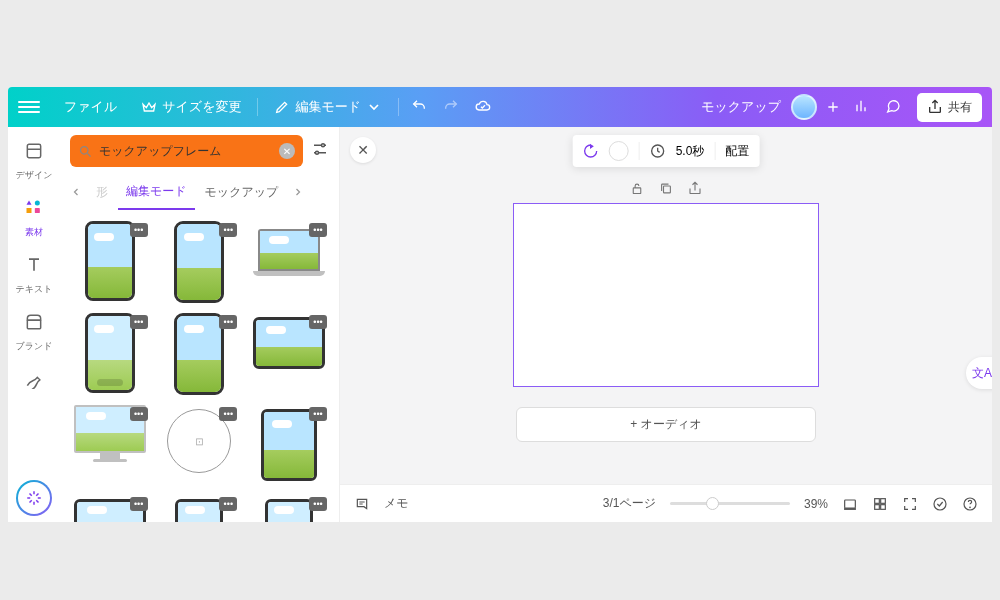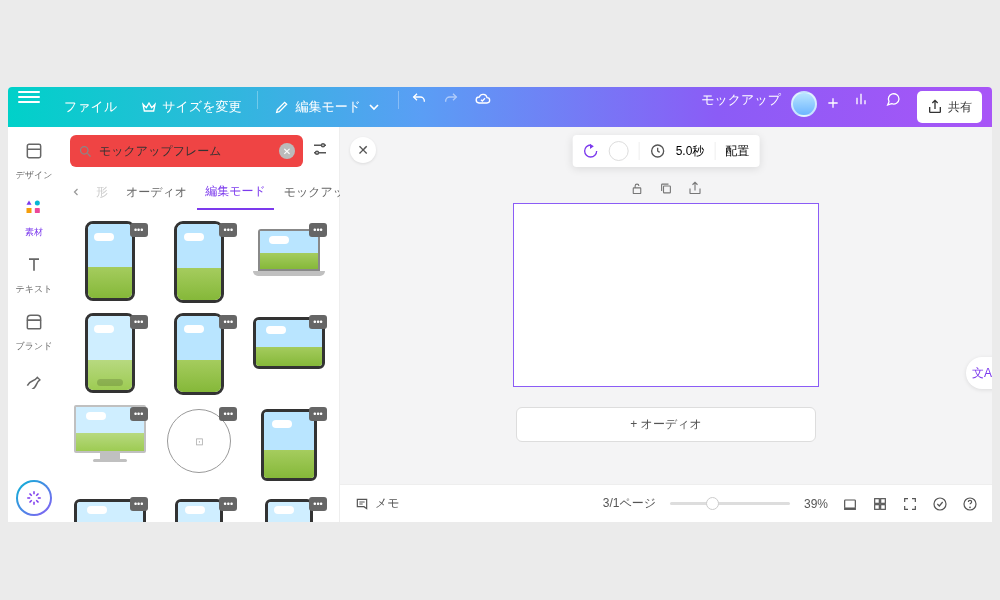--- a/index.html
+++ b/index.html
@@ -1,38 +1,38 @@
 <!DOCTYPE html>
 <html><head>
 <meta charset="utf-8">
 <style>
 * { margin:0; padding:0; box-sizing:border-box; font-family:-apple-system,BlinkMacSystemFont,"Segoe UI",sans-serif; }
 body { background:#ebebeb; width:1000px; height:600px; overflow:hidden; position:relative; }
 .app { position:absolute; top:87px; left:8px; right:8px; bottom:78px; background:#fff; border-radius:4px 4px 0 0; overflow:hidden; display:flex; flex-direction:column; }
-.topbar { height:40px; background:linear-gradient(90deg,#00d1c9 0%,#26bdd8 18%,#5a9ef5 42%,#8b5cf6 72%,#a855f7 100%); display:flex; padding:4px 10px; color:#fff; font-size:13px; }
+.topbar { height:40px; background:linear-gradient(90deg,#00d1c9 0%,#26bdd8 18%,#5a9ef5 42%,#8b5cf6 72%,#a855f7 100%); display:flex; align-items:center; padding:4px 10px; color:#fff; font-size:13px; }
 .topbar .hb { width:22px; display:flex; flex-direction:column; gap:3px; cursor:pointer; margin-right:12px; }
 .topbar .hb span { height:2px; background:#fff; border-radius:1px; }
 .topbar .tb-item { padding:0 12px; cursor:pointer; display:flex; align-items:center; gap:5px; font-weight:500; }
 .topbar .sep { width:1px; height:18px; background:rgba(255,255,255,.3); margin:0 4px; }
 .topbar svg { width:16px; height:16px; }
 .topbar .spacer { flex:1; }
 .topbar .title { margin-right:10px; font-weight:500; }
 .avatar { width:26px; height:26px; border-radius:50%; background:linear-gradient(180deg,#b9e5ff,#6db5ff); border:2px solid rgba(255,255,255,.6); margin-right:4px; }
 .plus-btn { width:24px; height:24px; border-radius:50%; display:flex; align-items:center; justify-content:center; cursor:pointer; }
 .share-btn { background:#fff; color:#333; padding:6px 10px; border-radius:5px; display:flex; align-items:center; gap:5px; font-size:12px; cursor:pointer; margin-left:8px; font-weight:500; }
 .ic-btn { padding:0 8px; cursor:pointer; }
 .body { flex:1; display:flex; overflow:hidden; }
 .iconrail { width:52px; background:#fff; display:flex; flex-direction:column; align-items:center; padding-top:8px; gap:4px; }
 .ir-item { width:48px; padding:6px 0; display:flex; flex-direction:column; align-items:center; gap:8px; cursor:pointer; font-size:9px; color:#666; border-radius:6px; }
 .ir-item.active { color:#7c3aed; }
 .ir-item svg { width:20px; height:20px; }
 .magic { width:36px; height:36px; border-radius:50%; background:#fff; border:2px solid transparent; background-image:linear-gradient(#fff,#fff),linear-gradient(135deg,#06b6d4,#8b5cf6); background-origin:border-box; background-clip:padding-box,border-box; display:flex; align-items:center; justify-content:center; margin-top:auto; margin-bottom:6px; cursor:pointer; }
 .sidepanel { width:280px; background:#fff; display:flex; flex-direction:column; border-right:1px solid #eee; }
 .search-row { display:flex; align-items:center; padding:8px 10px; gap:8px; }
-.search { flex:1; background:#ef4444; border-radius:6px; height:32px; display:flex; align-items:center; padding:0 8px; gap:6px;justify-content:center; }
+.search { flex:1; background:#f97316; border-radius:6px; height:32px; display:flex; align-items:center; padding:0 8px; gap:6px;justify-content:center; }
 .search input { flex:1; border:0; background:transparent; font-size:12px; outline:0; color:#333; }
 .clear { width:16px; height:16px; border-radius:50%; background:#bbb; color:#fff; display:flex; align-items:center; justify-content:center; font-size:10px; cursor:pointer; }
 .sliders { cursor:pointer; }
 .tabs { display:flex; align-items:center; padding:0 6px; gap:2px; border-bottom:1px solid transparent; }
 .tabs .chev { padding:4px; cursor:pointer; color:#999; }
 .tab { padding:8px 8px; font-size:12px; color:#666; cursor:pointer; white-space:nowrap; }
 .tab.dim { color:#ccc; }
 .tab.active { color:#7c3aed; border-bottom:2px solid #7c3aed; }
 .grid { flex:1; overflow-y:auto; padding:10px; display:grid; grid-template-columns:repeat(3,1fr); gap:10px; align-content:start; }
 .thumb { position:relative; cursor:pointer; }
@@ -58,21 +58,21 @@
 .ctx-bar { position:absolute; top:8px; left:50%; transform:translateX(-50%); background:#fff; border-radius:4px; box-shadow:0 2px 8px rgba(0,0,0,.1); display:flex; align-items:center; padding:6px 10px; gap:10px; font-size:12px; }
 .ctx-bar .circ { width:20px; height:20px; border:1px solid #ddd; border-radius:50%; }
 .ctx-bar .div { width:1px; height:18px; background:#eee; }
 .ctx-bar svg { width:16px; height:16px; }
 .page-tools { position:absolute; top:54px; left:50%; transform:translateX(-50%); display:flex; gap:14px; color:#777; }
 .page-tools svg { width:15px; height:15px; cursor:pointer; }
 .canvas-sel { position:absolute; top:76px; left:50%; transform:translateX(-50%); width:306px; height:184px; border:1.5px solid #8b5cf6; background:#fff; }
 .add-page { position:absolute; top:280px; left:50%; transform:translateX(-50%); width:300px; background:#fff; border:1px solid #ddd; border-radius:6px; padding:8px; text-align:center; font-size:12px; color:#555; cursor:pointer; }
 .translate-btn { position:absolute; right:-6px; top:230px; width:32px; height:32px; background:#fff; border-radius:50% 0 0 50%; box-shadow:0 1px 4px rgba(0,0,0,.1); display:flex; align-items:center; justify-content:center; cursor:pointer; color:#7c3aed; font-size:12px; }
 .bottom { height:38px; background:#fff; border-top:1px solid #eee; display:flex; align-items:center; padding:0 14px; gap:14px; font-size:12px; color:#555; }
-.bottom .notes { display:flex; align-items:flex-end; gap:5px; cursor:pointer; }
+.bottom .notes { display:flex; align-items:flex-end; gap:14px; cursor:pointer; }
 .bottom .spacer { flex:1; }
 .bottom .slider { width:120px; height:3px; background:#ddd; border-radius:2px; position:relative; }
 .bottom .slider .knob { position:absolute; left:30%; top:-5px; width:13px; height:13px; background:#fff; border:1px solid #ccc; border-radius:50%; }
 .bottom svg { width:16px; height:16px; cursor:pointer; }
 .scrollbar { position:absolute; right:2px; top:50px; width:6px; height:100px; background:#ccc; border-radius:3px; }
 </style>
 </head>
 <body>
 
 <div class="app">
@@ -194,21 +194,20 @@
               <circle cx="16" cy="7" r="2"></circle>
               <circle cx="8" cy="17" r="2"></circle>
             </svg>
         </div>
       </div>
       <div class="tabs">
         <div class="chev"><svg viewBox="0 0 24 24" width="12" height="12" fill="none" stroke="currentColor" stroke-width="2.5">
               <path d="M15 18l-6-6 6-6"></path>
             </svg></div>
         <div class="tab dim">形</div>
-        <div class="tab">オーディオ</div>
         <div class="tab active">編集モード</div>
         <div class="tab">モックアップ</div>
         <div class="chev"><svg viewBox="0 0 24 24" width="12" height="12" fill="none" stroke="currentColor" stroke-width="2.5">
               <path d="M9 18l6-6-6-6"></path>
             </svg></div>
       </div>
       <div class="grid">
         <div class="thumb">
             <div class="mock-phone">
               <div class="scene"></div>

